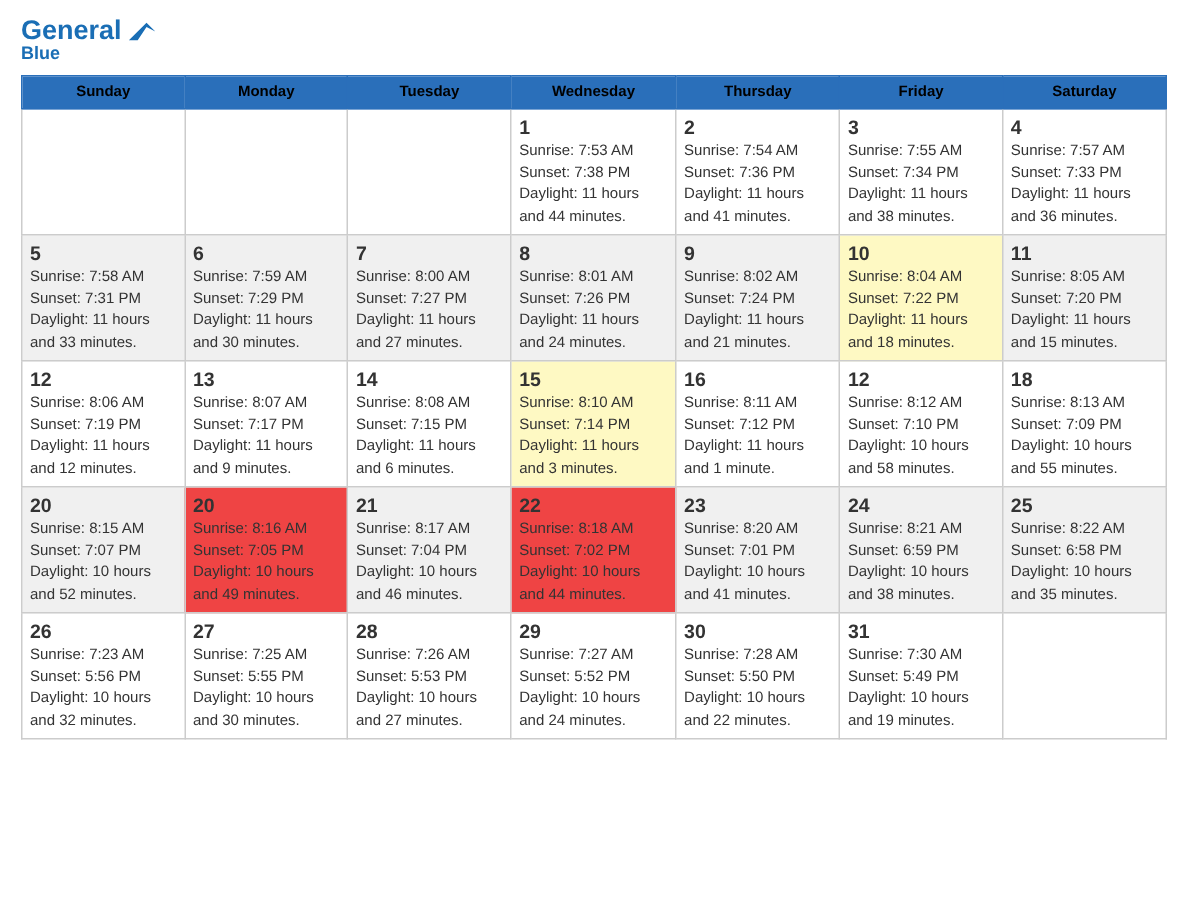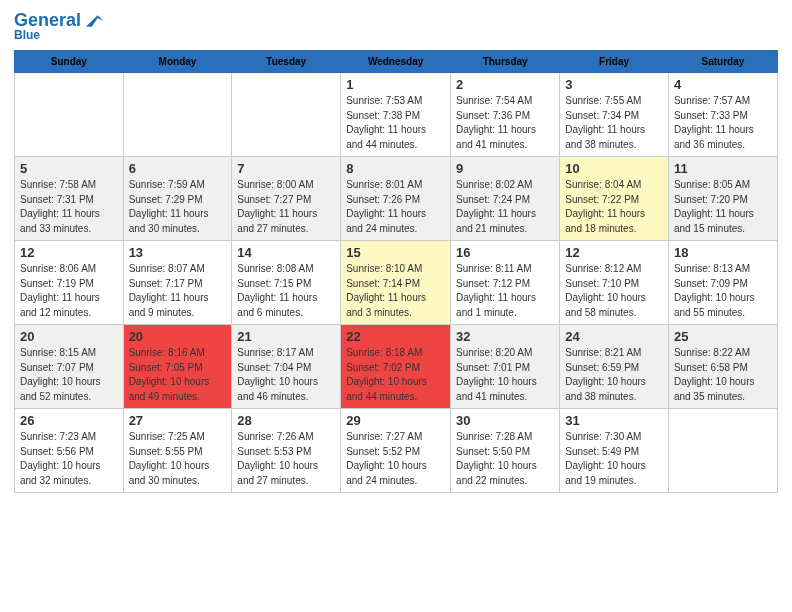--- a/index.html
+++ b/index.html
@@ -229,21 +229,21 @@
           </td>
           <td style="background: rgb(240, 240, 240);">
             <span class="day-num">21</span>
             <div class="day-info">Sunrise: 8:17 AM<br>Sunset: 7:04 PM<br>Daylight: 10 hours and 46 minutes.</div>
           </td>
           <td style="background: #ef4444;">
             <span class="day-num">22</span>
             <div class="day-info">Sunrise: 8:18 AM<br>Sunset: 7:02 PM<br>Daylight: 10 hours and 44 minutes.</div>
           </td>
           <td style="background: rgb(240, 240, 240);">
-            <span class="day-num">32</span>
+            <span class="day-num">23</span>
             <div class="day-info">Sunrise: 8:20 AM<br>Sunset: 7:01 PM<br>Daylight: 10 hours and 41 minutes.</div>
           </td>
           <td style="background: rgb(240, 240, 240);">
             <span class="day-num">24</span>
             <div class="day-info">Sunrise: 8:21 AM<br>Sunset: 6:59 PM<br>Daylight: 10 hours and 38 minutes.</div>
           </td>
           <td style="background: rgb(240, 240, 240);">
             <span class="day-num">25</span>
             <div class="day-info">Sunrise: 8:22 AM<br>Sunset: 6:58 PM<br>Daylight: 10 hours and 35 minutes.</div>
           </td>

